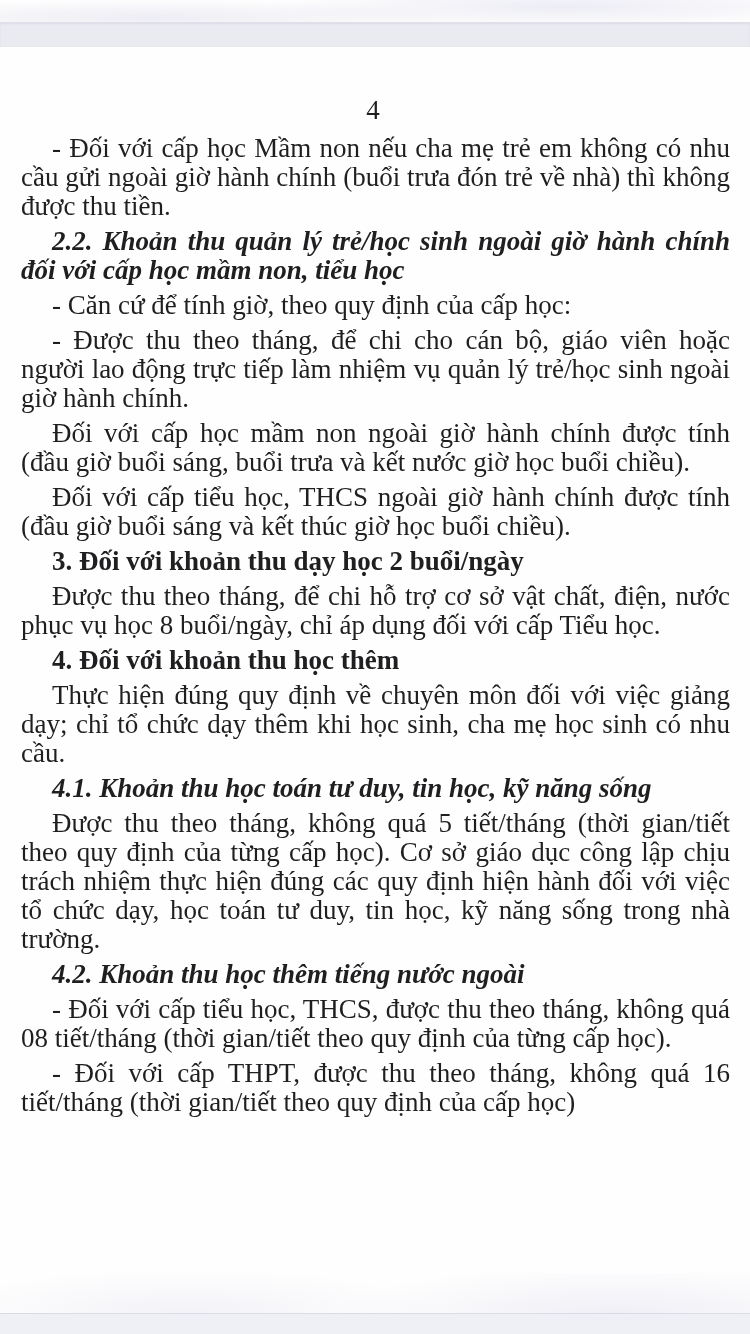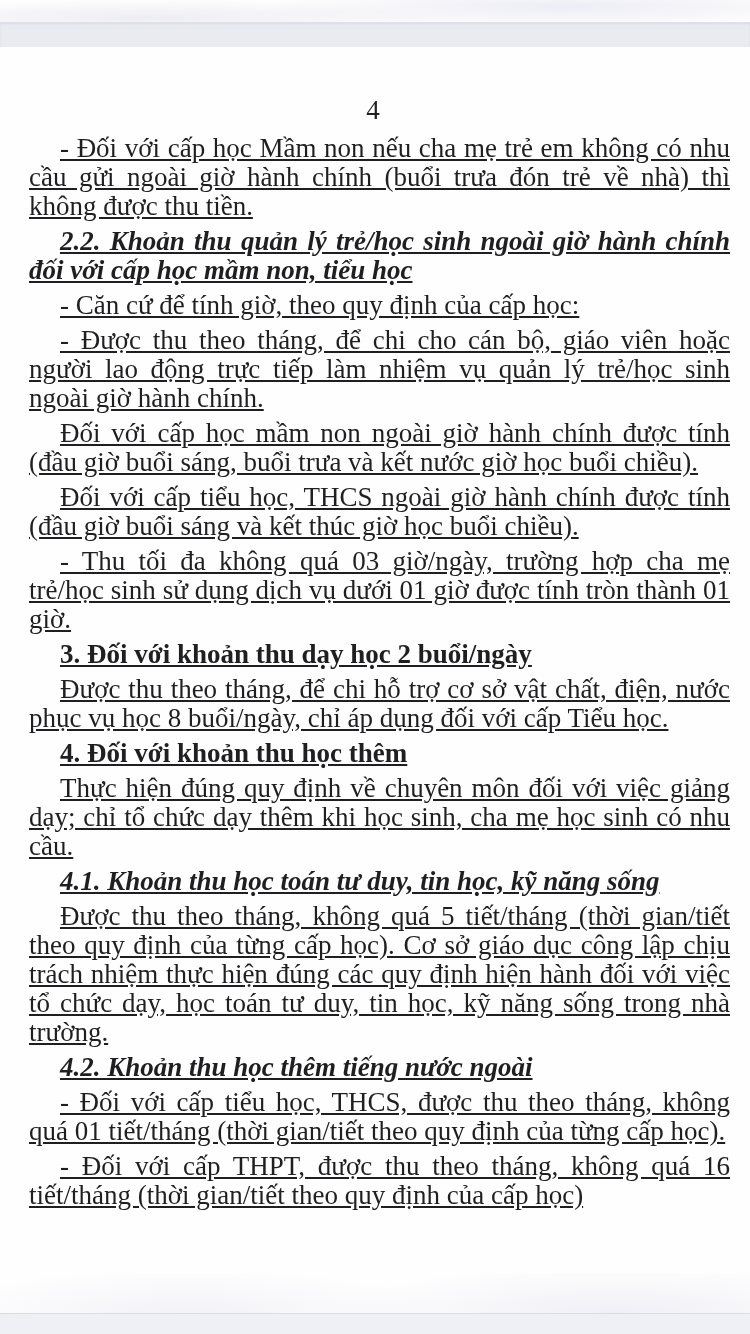--- a/index.html
+++ b/index.html
@@ -63,23 +63,22 @@
     line-height: 29px;
     text-align: justify;
   }
   .page-number {
     text-align: center;
     text-indent: 0;
     margin: 0 0 9px 0;
     letter-spacing: 1px;
   }
   .para {
-    margin: 6px 0 0 12px;
+    margin: 6px 0 0 4px;
     text-indent: 31px;
-    text-decoration: underline;
   }
   .para.bold   { font-weight: bold; }
   .para.italic { font-style: italic; }
 </style>
 </head>
 <body>
 
 <div class="screen" style="background: rgb(254, 254, 254);">
 
   <div class="band top" style="background: rgb(234, 235, 241);"></div>
@@ -87,28 +86,27 @@
   <div class="page-content" style="color: rgb(31, 31, 33);">
     <p class="page-number">4</p>
 
     <div>
         <p class="para normal">- Đối với cấp học Mầm non nếu cha mẹ trẻ em không có nhu cầu gửi ngoài giờ hành chính (buổi trưa đón trẻ về nhà) thì không được thu tiền.</p>
         <p class="para bold italic">2.2. Khoản thu quản lý trẻ/học sinh ngoài giờ hành chính đối với cấp học mầm non, tiểu học</p>
         <p class="para normal">- Căn cứ để tính giờ, theo quy định của cấp học:</p>
         <p class="para normal">- Được thu theo tháng, để chi cho cán bộ, giáo viên hoặc người lao động trực tiếp làm nhiệm vụ quản lý trẻ/học sinh ngoài giờ hành chính.</p>
         <p class="para normal">Đối với cấp học mầm non ngoài giờ hành chính được tính (đầu giờ buổi sáng, buổi trưa và kết nước giờ học buổi chiều).</p>
         <p class="para normal">Đối với cấp tiểu học, THCS ngoài giờ hành chính được tính (đầu giờ buổi sáng và kết thúc giờ học buổi chiều).</p>
-        <p class="para normal">- Thu tối đa không quá 03 giờ/ngày, trường hợp cha mẹ trẻ/học sinh sử dụng dịch vụ dưới 01 giờ được tính tròn thành 01 giờ.</p>
         <p class="para bold">3. Đối với khoản thu dạy học 2 buổi/ngày</p>
         <p class="para normal">Được thu theo tháng, để chi hỗ trợ cơ sở vật chất, điện, nước phục vụ học 8 buổi/ngày, chỉ áp dụng đối với cấp Tiểu học.</p>
         <p class="para bold">4. Đối với khoản thu học thêm</p>
         <p class="para normal">Thực hiện đúng quy định về chuyên môn đối với việc giảng dạy; chỉ tổ chức dạy thêm khi học sinh, cha mẹ học sinh có nhu cầu.</p>
         <p class="para bold italic">4.1. Khoản thu học toán tư duy, tin học, kỹ năng sống</p>
         <p class="para normal">Được thu theo tháng, không quá 5 tiết/tháng (thời gian/tiết theo quy định của từng cấp học). Cơ sở giáo dục công lập chịu trách nhiệm thực hiện đúng các quy định hiện hành đối với việc tổ chức dạy, học toán tư duy, tin học, kỹ năng sống trong nhà trường.</p>
         <p class="para bold italic">4.2. Khoản thu học thêm tiếng nước ngoài</p>
-        <p class="para normal">- Đối với cấp tiểu học, THCS, được thu theo tháng, không quá 01 tiết/tháng (thời gian/tiết theo quy định của từng cấp học).</p>
+        <p class="para normal">- Đối với cấp tiểu học, THCS, được thu theo tháng, không quá 08 tiết/tháng (thời gian/tiết theo quy định của từng cấp học).</p>
         <p class="para normal">- Đối với cấp THPT, được thu theo tháng, không quá 16 tiết/tháng (thời gian/tiết theo quy định của cấp học)</p>
       </div>
   </div>
 
   <div class="band bottom" style="background: rgb(238, 240, 245);"></div>
 
 </div>
 
 </body></html>

